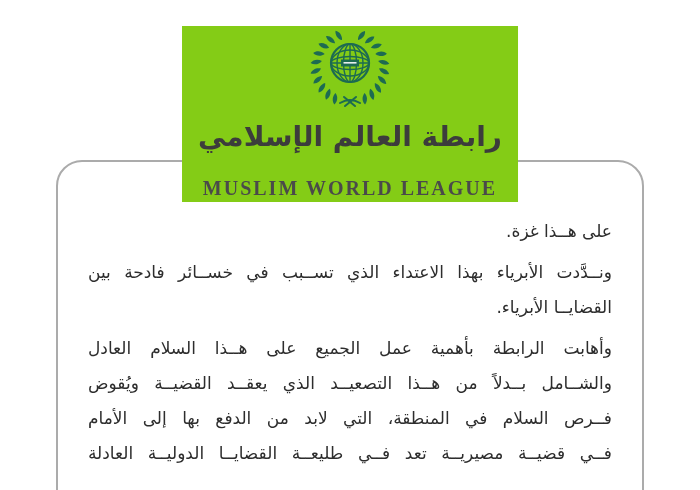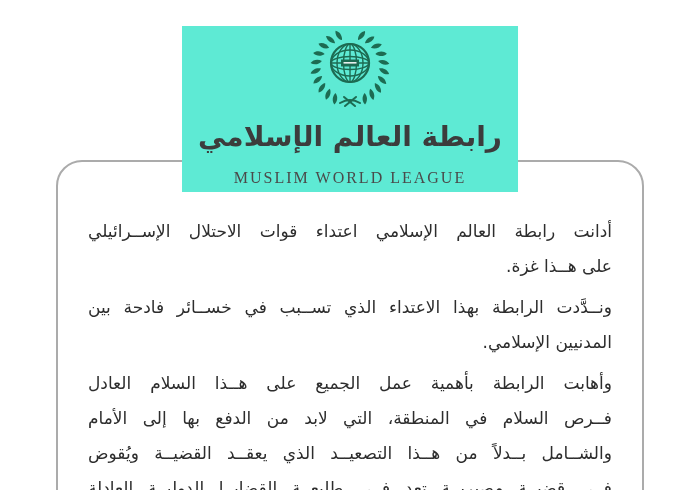--- a/index.html
+++ b/index.html
@@ -19,51 +19,50 @@
   .para{margin:0 0 6px 0;}
   .ar-line{
     font-size:17px;line-height:35px;color:#2d2d2d;
     text-align:justify;text-align-last:justify;
     font-family:"DejaVu Sans",sans-serif;
   }
   .ar-line.last{text-align-last:right;}
   
   .logo-block{
     position:absolute;top:26px;left:50%;transform:translateX(-50%);
-    background:#5eead4;padding:0 16px 4px 16px;text-align:center;z-index:2;
+    background:#84cc16;padding:0 16px 4px 16px;text-align:center;z-index:2;
     white-space:nowrap;
   }
   .emblem{display:block;margin:0 auto;}
   .ar-name{
     font-family:"DejaVu Sans",sans-serif;font-weight:bold;
     font-size:28px;line-height:54px;color:#3c3c3c;letter-spacing:-1px;
   }
   .en-name{
-    font-family:"Liberation Serif",serif;font-weight:400;
-    font-size:16px;line-height:20px;letter-spacing:2px;color:#4a4a4a;
-    margin-top:4px;
+    font-family:"Liberation Serif",serif;font-weight:700;
+    font-size:20px;line-height:20px;letter-spacing:2px;color:#4a4a4a;
+    margin-top:14px;
   }
 </style>
 </head>
 <body>
 
 <div class="card">
   <div class="content">
       <div class="para">
-        <div class="ar-line">أدانت رابطة العالم الإسلامي اعتداء قوات الاحتلال الإســرائيلي</div>
         <div class="ar-line last">على هــذا غزة.</div>
       </div>
       <div class="para">
-        <div class="ar-line">ونــدَّدت الرابطة بهذا الاعتداء الذي تســبب في خســائر فادحة بين</div>
-        <div class="ar-line last">المدنيين الإسلامي.</div>
+        <div class="ar-line">ونــدَّدت الأبرياء بهذا الاعتداء الذي تســبب في خســائر فادحة بين</div>
+        <div class="ar-line last">القضايــا الأبرياء.</div>
       </div>
       <div class="para">
         <div class="ar-line">وأهابت الرابطة بأهمية عمل الجميع على هــذا السلام العادل</div>
+        <div class="ar-line">والشــامل بــدلاً من هــذا التصعيــد الذي يعقــد القضيــة ويُقوض</div>
         <div class="ar-line">فــرص السلام في المنطقة، التي لابد من الدفع بها إلى الأمام</div>
-        <div class="ar-line">والشــامل بــدلاً من هــذا التصعيــد الذي يعقــد القضيــة ويُقوض</div>
         <div class="ar-line">فــي قضيــة مصيريــة تعد فــي طليعــة القضايــا الدوليــة العادلة</div>
       </div>
     </div>
 </div>
 
 <div class="logo-block">
   <svg class="emblem" width="88" height="84" viewBox="0 0 88 84" fill="none" xmlns="http://www.w3.org/2000/svg">
     <defs>
       <path id="leaf" d="M0 0 C3 -3.5 3.2 -8.5 0.3 -11.5 C-2.6 -8.5 -3 -3.5 0 0 Z"></path>
     </defs>

